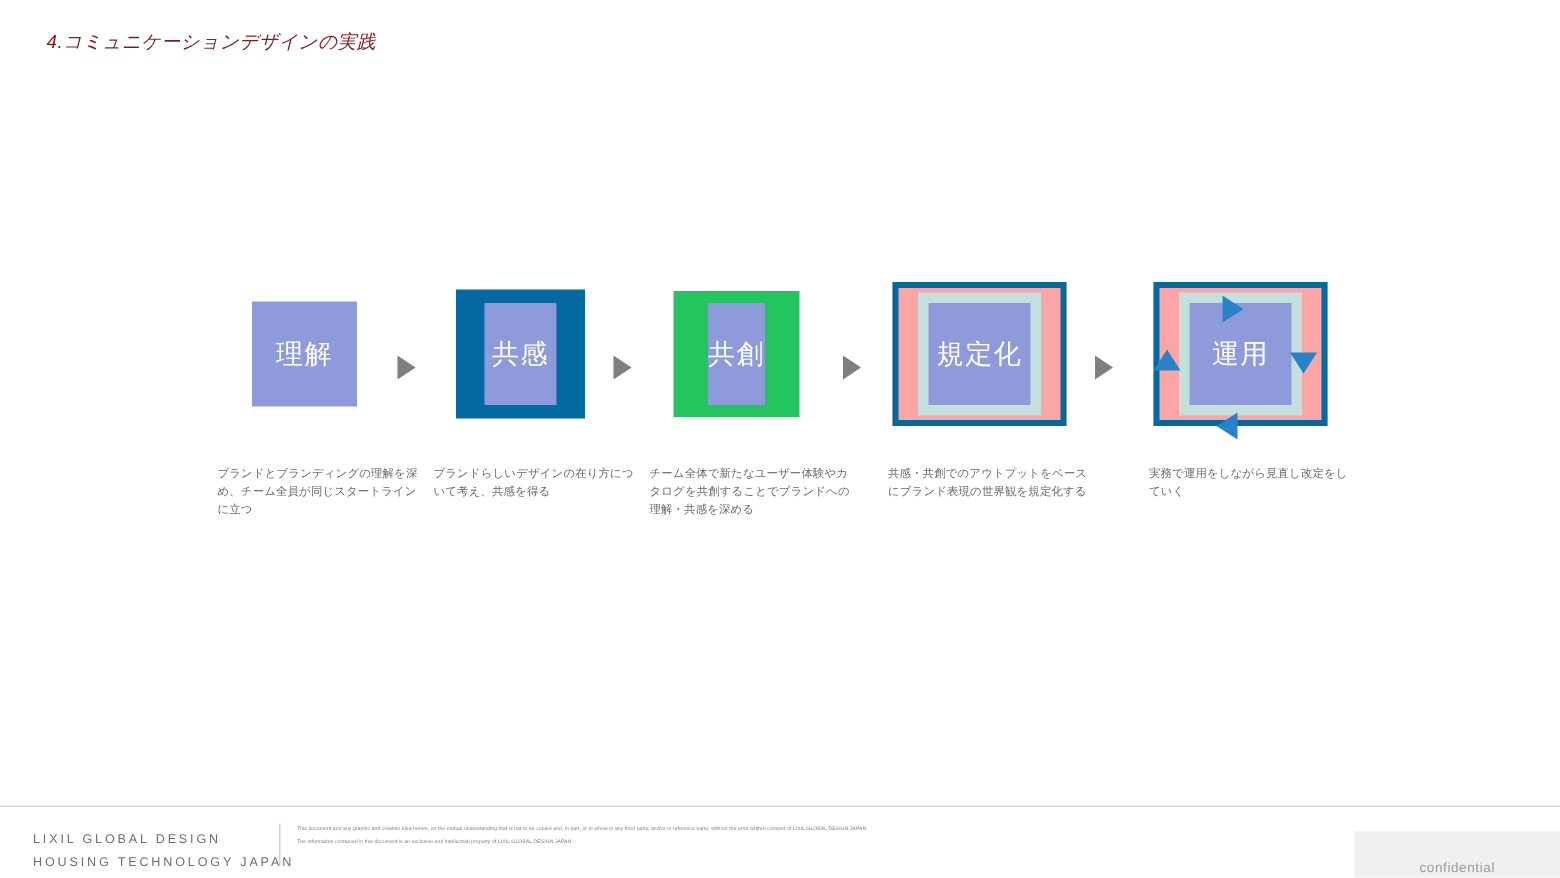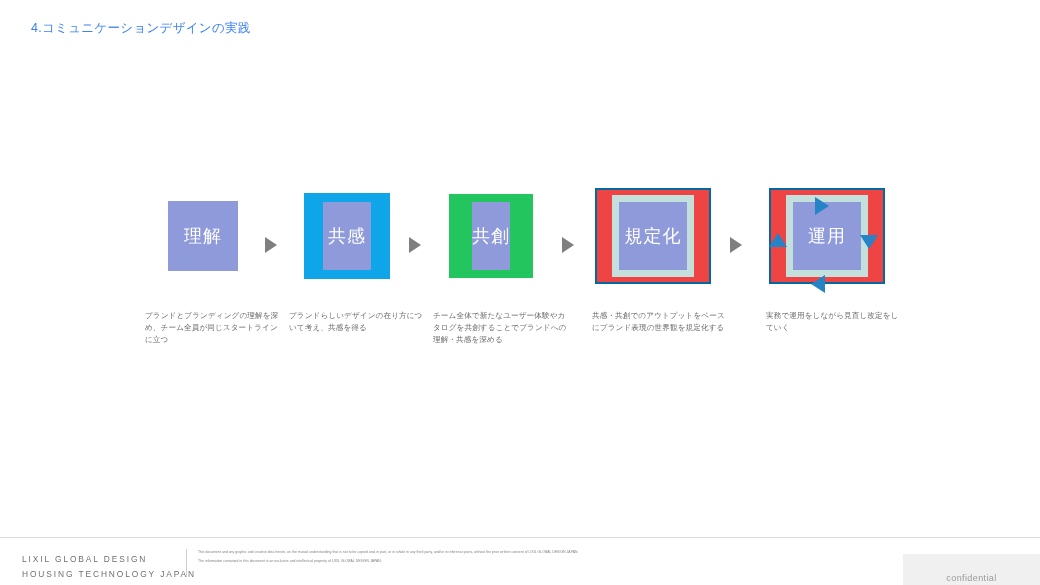--- a/index.html
+++ b/index.html
@@ -18,22 +18,23 @@
     -webkit-font-smoothing: antialiased;
   }
 
   
   .slide-title {
     position: absolute;
     left: 31px;
     top: 20px;
     font-size: 12.5px;
     letter-spacing: 0.3px;
-    color: #3b82f6;
+    color: #7f1d1d;
     white-space: nowrap;
+    font-style: italic;
   }
 
   
   .process-row {
     position: absolute;
     left: 0;
     top: 176px;
     width: 1040px;
     height: 180px;
   }
@@ -65,28 +66,28 @@
   .ring {
     display: flex;
     align-items: center;
     justify-content: center;
     box-sizing: border-box;
   }
 
   .ring-outer-lav {
     width: 116px;
     height: 96px;
-    background: #ef4444;
-    border: 2px solid #0369a1;
+    background: #fca5a5;
+    border: 4px solid #0369a1;
     padding: 6px;
   }
   .ring-blue {
     width: 86px;
     height: 86px;
-    background: #0ea5e9;
+    background: #0369a1;
     padding: 19px;
   }
   .ring-teal {
     width: 84px;
     height: 84px;
     background: #22c55e;
     padding: 25px;
   }
   .ring-teal-sm {
     width: 82px;

